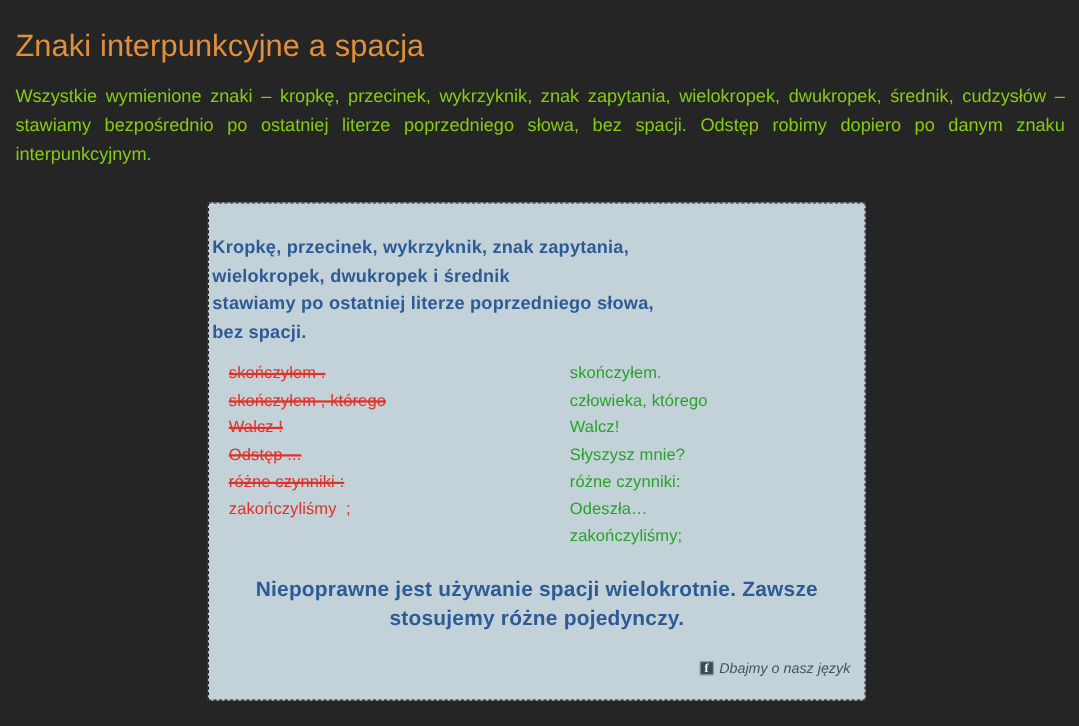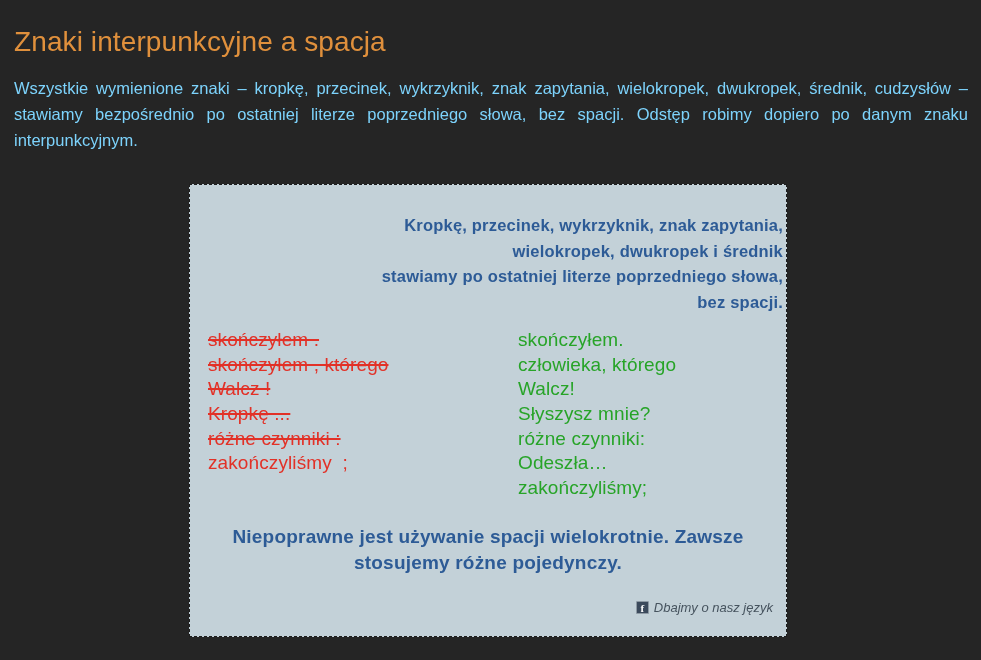--- a/index.html
+++ b/index.html
@@ -29,21 +29,21 @@
     white-space: nowrap;
   }
 
   .intro-paragraph {
     position: absolute;
     left: 14px;
     top: 58px;
     width: 954px;
     font-size: 16.5px;
     line-height: 26px;
-    color: #7dd3fc;
+    color: #84cc16;
     text-align: justify;
     text-justify: inter-word;
   }
 
   
   .infographic {
     position: absolute;
     left: 189px;
     top: 184px;
     width: 598px;
@@ -61,41 +61,41 @@
     right: 3px;
     bottom: 3px;
     background: #c3d1d8;
   }
 
   .info-heading {
     position: absolute;
     left: 0;
     top: 25px;
     width: 100%;
-    text-align: right;
+    text-align: left;
     color: #2d5b96;
     font-size: 16.5px;
     font-weight: bold;
     line-height: 25.5px;
     letter-spacing: 0.2px;
   }
   .info-heading .hl { display: block; }
 
   .example-columns {
     position: absolute;
     left: 0;
     top: 140px;
     width: 100%;
     height: 180px;
   }
 
   .column {
     position: absolute;
     top: 0;
-    font-size: 19px;
+    font-size: 15px;
     line-height: 24.7px;
     letter-spacing: 0.1px;
   }
   .column-bad {
     left: 15px;
     color: #e23127;
   }
   .column-good {
     left: 325px;
     color: #27a428;
@@ -168,21 +168,21 @@
       <span class="hl">wielokropek, dwukropek i średnik</span>
       <span class="hl">stawiamy po ostatniej literze poprzedniego słowa,</span>
       <span class="hl">bez spacji.</span>
     </div>
 
     <div class="example-columns">
       <div class="column column-bad" id="col-incorrect">
           <div class="example-line struck">skończyłem .</div>
           <div class="example-line struck">skończyłem , którego</div>
           <div class="example-line struck">Walcz !</div>
-          <div class="example-line struck">Kropkę ...</div>
+          <div class="example-line struck">Odstęp ...</div>
           <div class="example-line struck">różne czynniki :</div>
           <div class="example-line">zakończyliśmy  ;</div>
         </div>
       <div class="column column-good" id="col-correct">
           <div class="example-line">skończyłem.</div>
           <div class="example-line">człowieka, którego</div>
           <div class="example-line">Walcz!</div>
           <div class="example-line">Słyszysz mnie?</div>
           <div class="example-line">różne czynniki:</div>
           <div class="example-line">Odeszła…</div>

